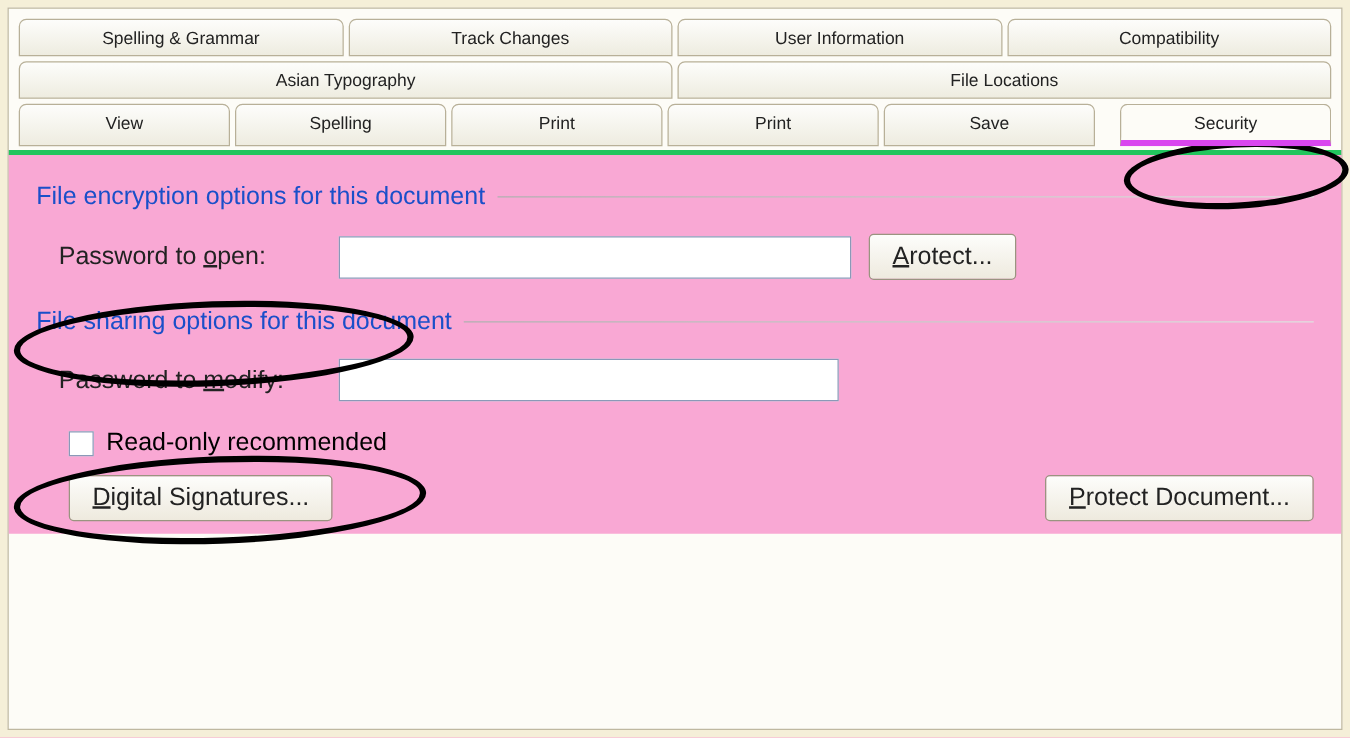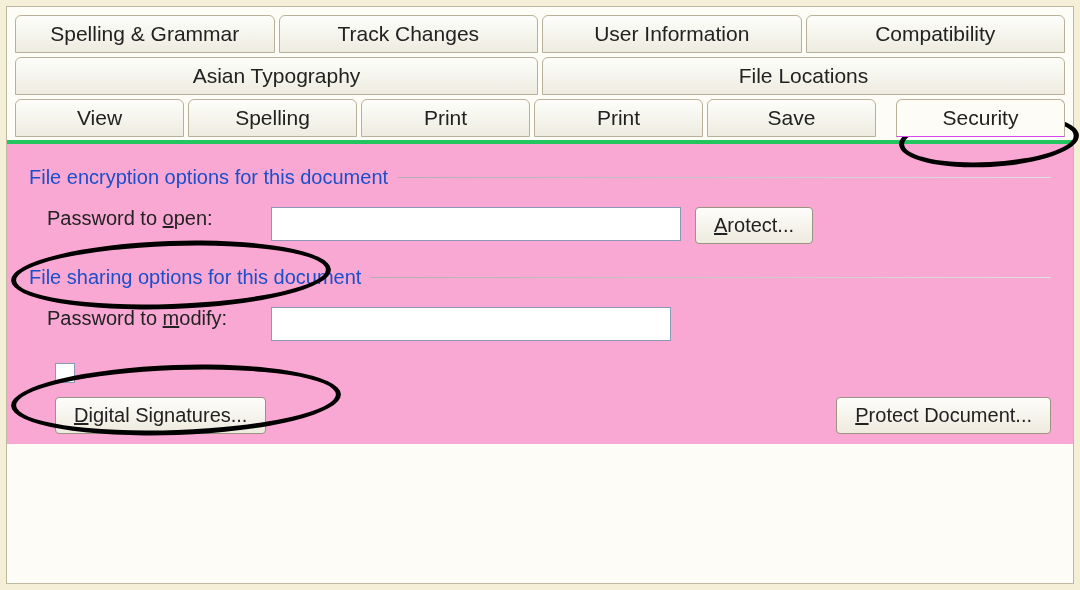--- a/index.html
+++ b/index.html
@@ -29,28 +29,28 @@
       margin-bottom: 4px;
     }
     .tab {
       flex: 1;
       background: linear-gradient(#fdfdfb, #eeece0);
       border: 1px solid #b8b098;
       border-radius: 6px 6px 0 0;
       text-align: center;
       padding: 6px 4px;
       cursor: pointer;
-      font-size: 21px;
+      font-size: 14px;
       color: #222;
       white-space: nowrap;
     }
     .tab.wide2 { flex: 2; }
     .tab.active {
       background: #fdfcf7;
-      border-bottom: 1px solid #d946ef;
+      border-bottom: 5px solid #d946ef;
       position: relative;
       z-index: 2;
       margin-left: 16px;
     }
     .panel {
       border-top: 4px solid #22c55e;
       margin-top: -1px;
       padding: 22px 22px 10px 22px;
       background: #f9a8d4;
       position: relative;
@@ -66,20 +66,21 @@
       font-size: 20px;
       white-space: nowrap;
     }
     .group-line {
       flex: 1;
       height: 1px;
       background: linear-gradient(to right, #b0b0b0, #e0e0e0);
     }
     .field-row {
       display: flex;
+      align-items: center;
       gap: 14px;
       margin: 0 0 22px 18px;
     }
     .field-label {
       font-size: 20px;
       color: #222;
       min-width: 210px;
     }
     .txt-input {
       height: 34px;
@@ -175,20 +176,21 @@
       <span class="group-line"></span>
     </div>
 
     <div class="field-row">
       <span class="field-label"><span>Password to </span><span class="ul">m</span><span>odify:</span></span>
       <input type="password" class="txt-input pw-mod" value="" style="">
     </div>
 
     <div class="check-row">
       <span class="checkbox"></span>
+      <span>Read-only recommended</span>
     </div>
 
     <div class="btn-row">
       <button class="btn"><span class="ul">D</span><span>igital Signatures...</span></button>
       <button class="btn"><span class="ul">P</span><span>rotect Document...</span></button>
     </div>
 
   </div>
 
   <div class="annot sec"></div>

